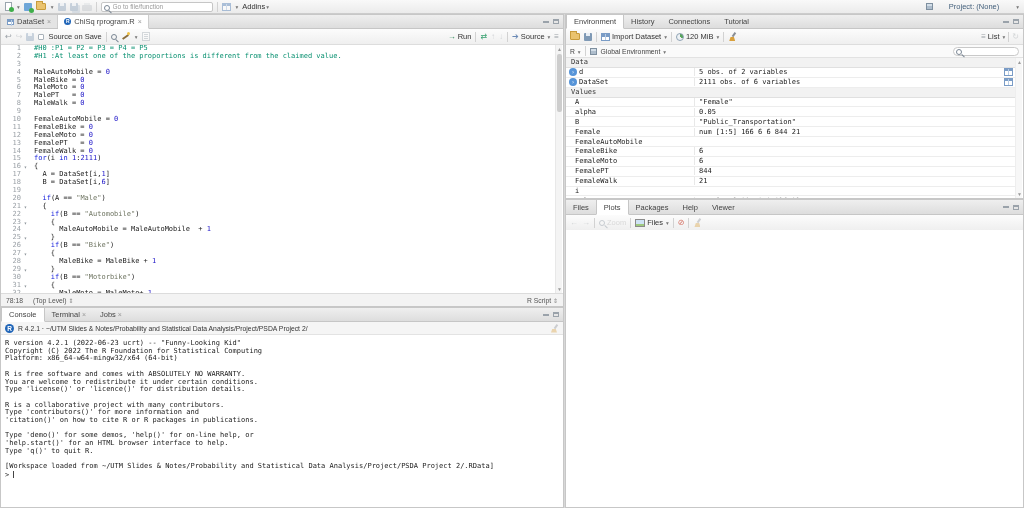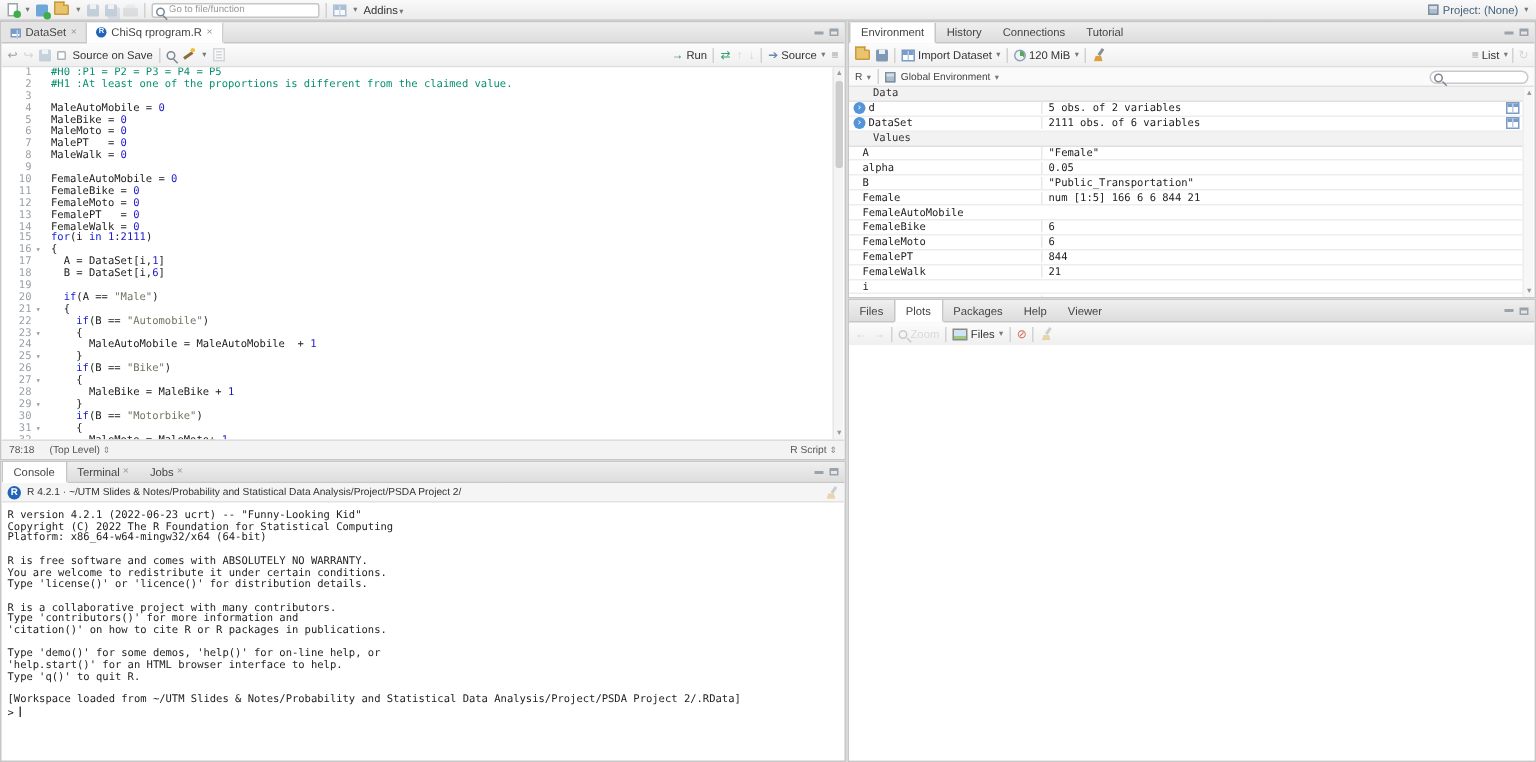--- a/index.html
+++ b/index.html
@@ -7,21 +7,21 @@
   .app{position:relative;width:1024px;height:508px;background:#d8d8d8;font-family:"Liberation Sans",sans-serif;overflow:hidden;font-size:7.5px;color:#333}
   .sep{width:1px;height:10px;background:#d2d2d2;flex:none}
   .dd{color:#777;font-size:5.5px;margin-left:1px}
   .dis{opacity:.38}
   
   .topbar{position:absolute;left:0;top:0;width:1024px;height:14px;background:linear-gradient(#f9f9f9,#ebebeb);border-bottom:1px solid #cccccc;display:flex;align-items:center;gap:4px;padding:0 5px}
   .goto{width:112px;height:10px;border:1px solid #c6c6c6;border-radius:2px;background:#fff;font-size:6.5px;color:#333;padding:0 2px 0 11px;font-family:"Liberation Sans",sans-serif}
   .goto::placeholder{color:#999}
   .goto-wrap{position:relative;display:flex;align-items:center}
   .goto-wrap .i-search{position:absolute;left:3px;top:3px}
-  .proj{margin-left:auto;display:flex;align-items:center;gap:3px;color:#44607c}
+  .proj{margin-left:auto;display:flex;align-items:center;gap:16px;color:#44607c}
   
   .icn{display:inline-block;position:relative;flex:none}
   .i-newdoc{width:7px;height:9px;background:#fff;border:1px solid #9aa5ad}
   .i-newdoc::after{content:"";position:absolute;right:-3px;bottom:-2px;width:5px;height:5px;border-radius:50%;background:#3fae4a}
   .i-proj{width:8px;height:8px;background:#6ea6d8;border-radius:1px}
   .i-proj::after{content:"";position:absolute;right:-2px;bottom:-2px;width:5px;height:5px;border-radius:50%;background:#3fae4a}
   .i-folder{width:10px;height:7px;background:#eac36e;border:1px solid #c89c3c;border-radius:1px}
   .i-folder::before{content:"";position:absolute;top:-3px;left:-1px;width:5px;height:2px;background:#eac36e;border:1px solid #c89c3c;border-bottom:none}
   .i-save{width:8px;height:8px;background:#7f99b5;border-radius:1px}
   .i-save::after{content:"";position:absolute;left:2px;top:0;width:4px;height:3px;background:#e8eef5}
@@ -80,21 +80,21 @@
   
   .conhdr{height:13px;background:#f5f5f5;border-bottom:1px solid #e3e3e3;display:flex;align-items:center;gap:4px;padding:0 4px;font-size:6.8px;color:#333}
   .con-out{font-family:"DejaVu Sans Mono",monospace;font-size:7px;line-height:7.7px;padding:5px 0 0 4px;white-space:pre;color:#222}
   .con-prompt{font-family:"DejaVu Sans Mono",monospace;font-size:7px;line-height:7.7px;padding-left:4px;color:#222}
   
   .scopebar{height:13px;border-bottom:1px solid #e2e2e2;background:#fafafa;display:flex;align-items:center;gap:4px;padding:0 4px;font-size:6.8px;color:#444}
   .envsearch{margin-left:auto;position:relative;display:flex;align-items:center}
   .envsearch input{width:66px;height:9px;border:1px solid #c9c9c9;border-radius:5px;font-size:6.5px;padding-left:11px;background:#fff;font-family:"Liberation Sans",sans-serif}
   .envsearch .i-search{position:absolute;left:3px;top:2px}
   .envgrid{position:absolute;left:0;top:43px;width:450px;height:140px;overflow:hidden;font-family:"DejaVu Sans Mono",monospace;font-size:7px;color:#222;background:#fff}
-  .envsec{height:9.9px;background:#f2f2f2;border-bottom:1px solid #e0e0e0;display:flex;align-items:center;padding-left:16px;color:#333}
+  .envsec{height:9.9px;background:#f2f2f2;border-bottom:1px solid #e0e0e0;display:flex;align-items:center;padding-left:5px;color:#333}
   .envrow{height:9.9px;border-bottom:1px solid #ededed;display:flex;align-items:center}
   .envleft{width:128px;flex:none;display:flex;align-items:center;gap:2px;padding-left:3px}
   .envleft.val{padding-left:9px}
   .objdot{width:8px;height:8px;border-radius:50%;background:#5694d8;color:#fff;font-size:6px;line-height:8px;text-align:center;flex:none}
   .envval{flex:1;border-left:1px solid #e8e8e8;padding-left:4px;display:flex;}
   .envgridicn{margin-left:auto;margin-right:3px}
   .envscroll{position:absolute;right:1px;top:43px;width:7px;height:140px;background:#f7f7f7;border-left:1px solid #eee}
   
   .files-tabbar{height:15px}
   .plots-body{position:absolute;left:0;top:30px;right:0;bottom:0;background:#fff}

